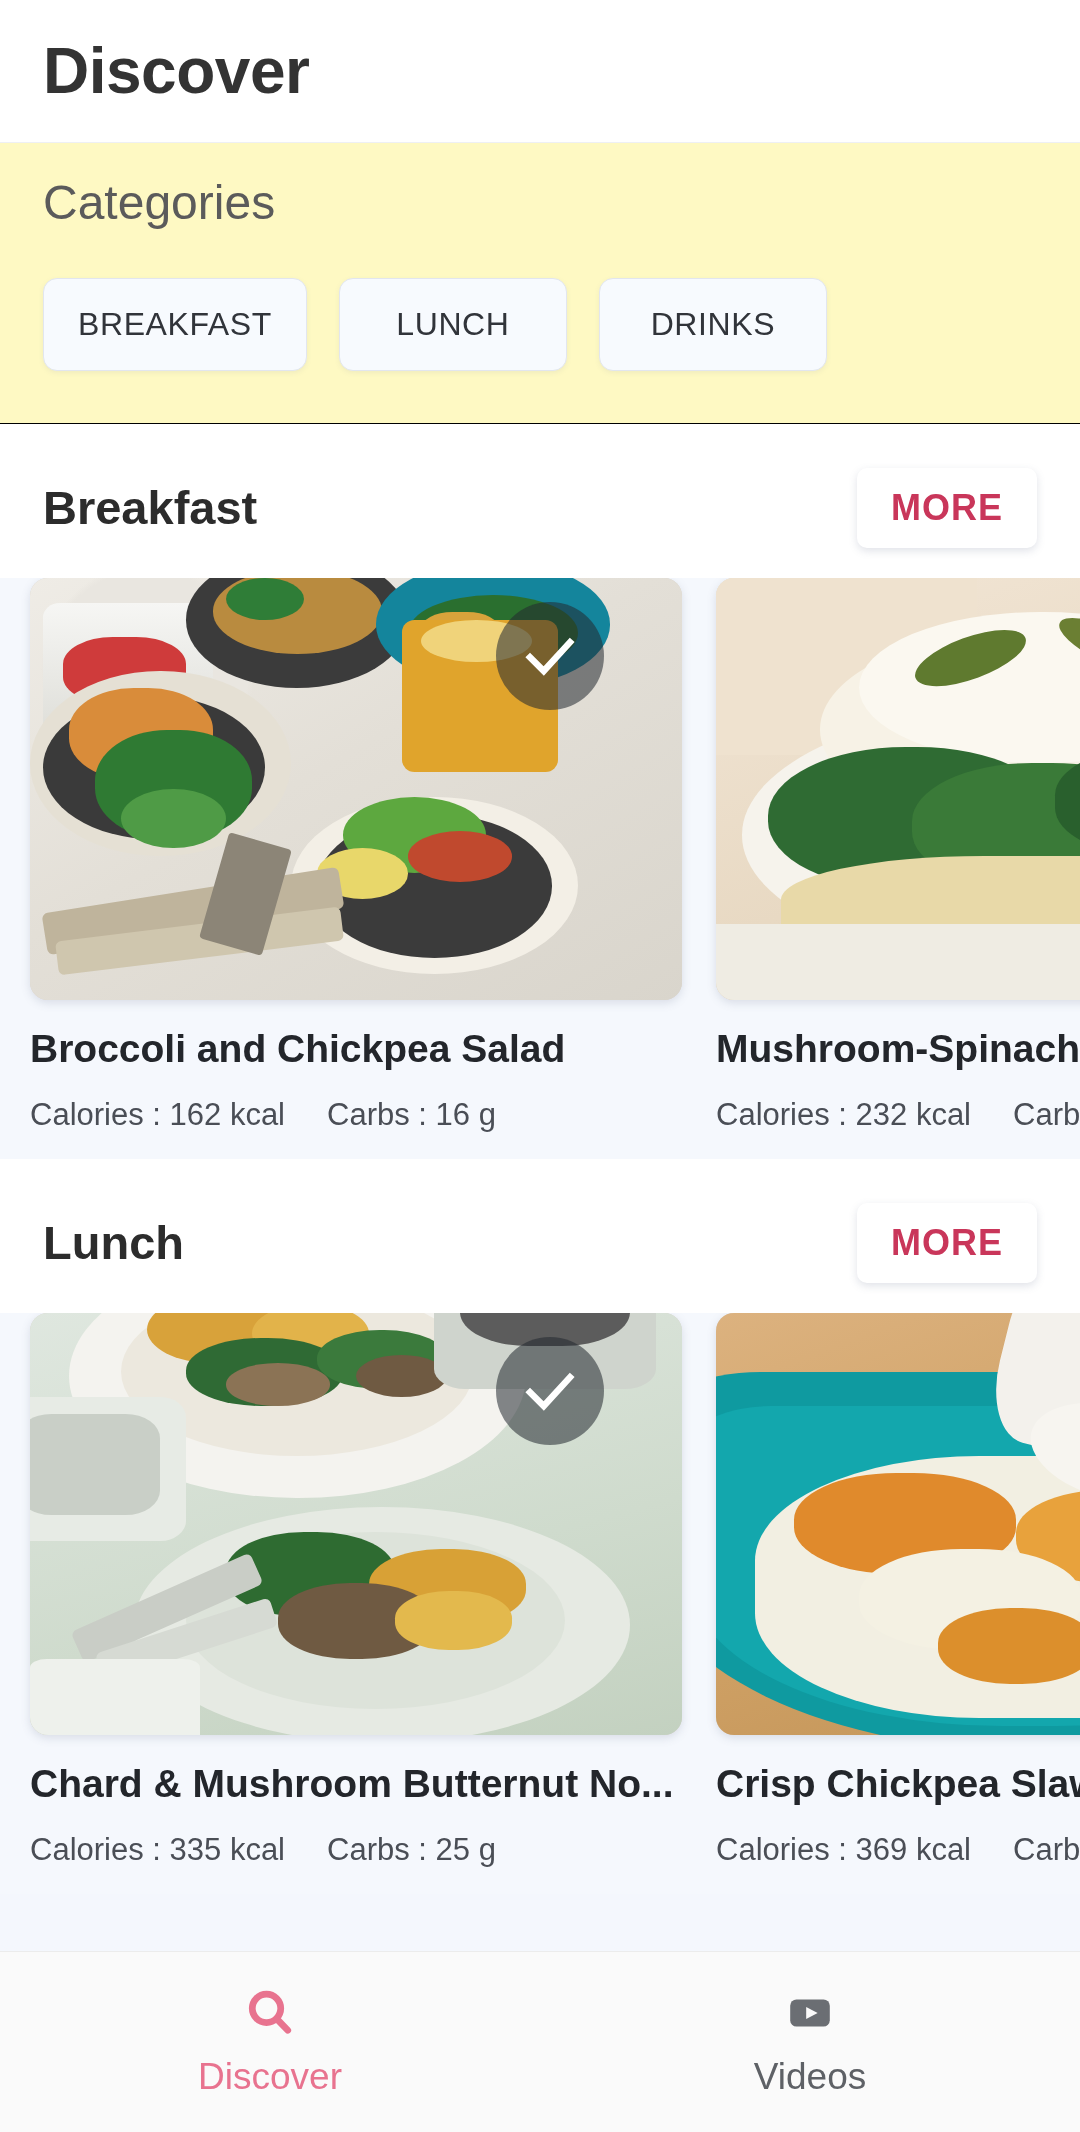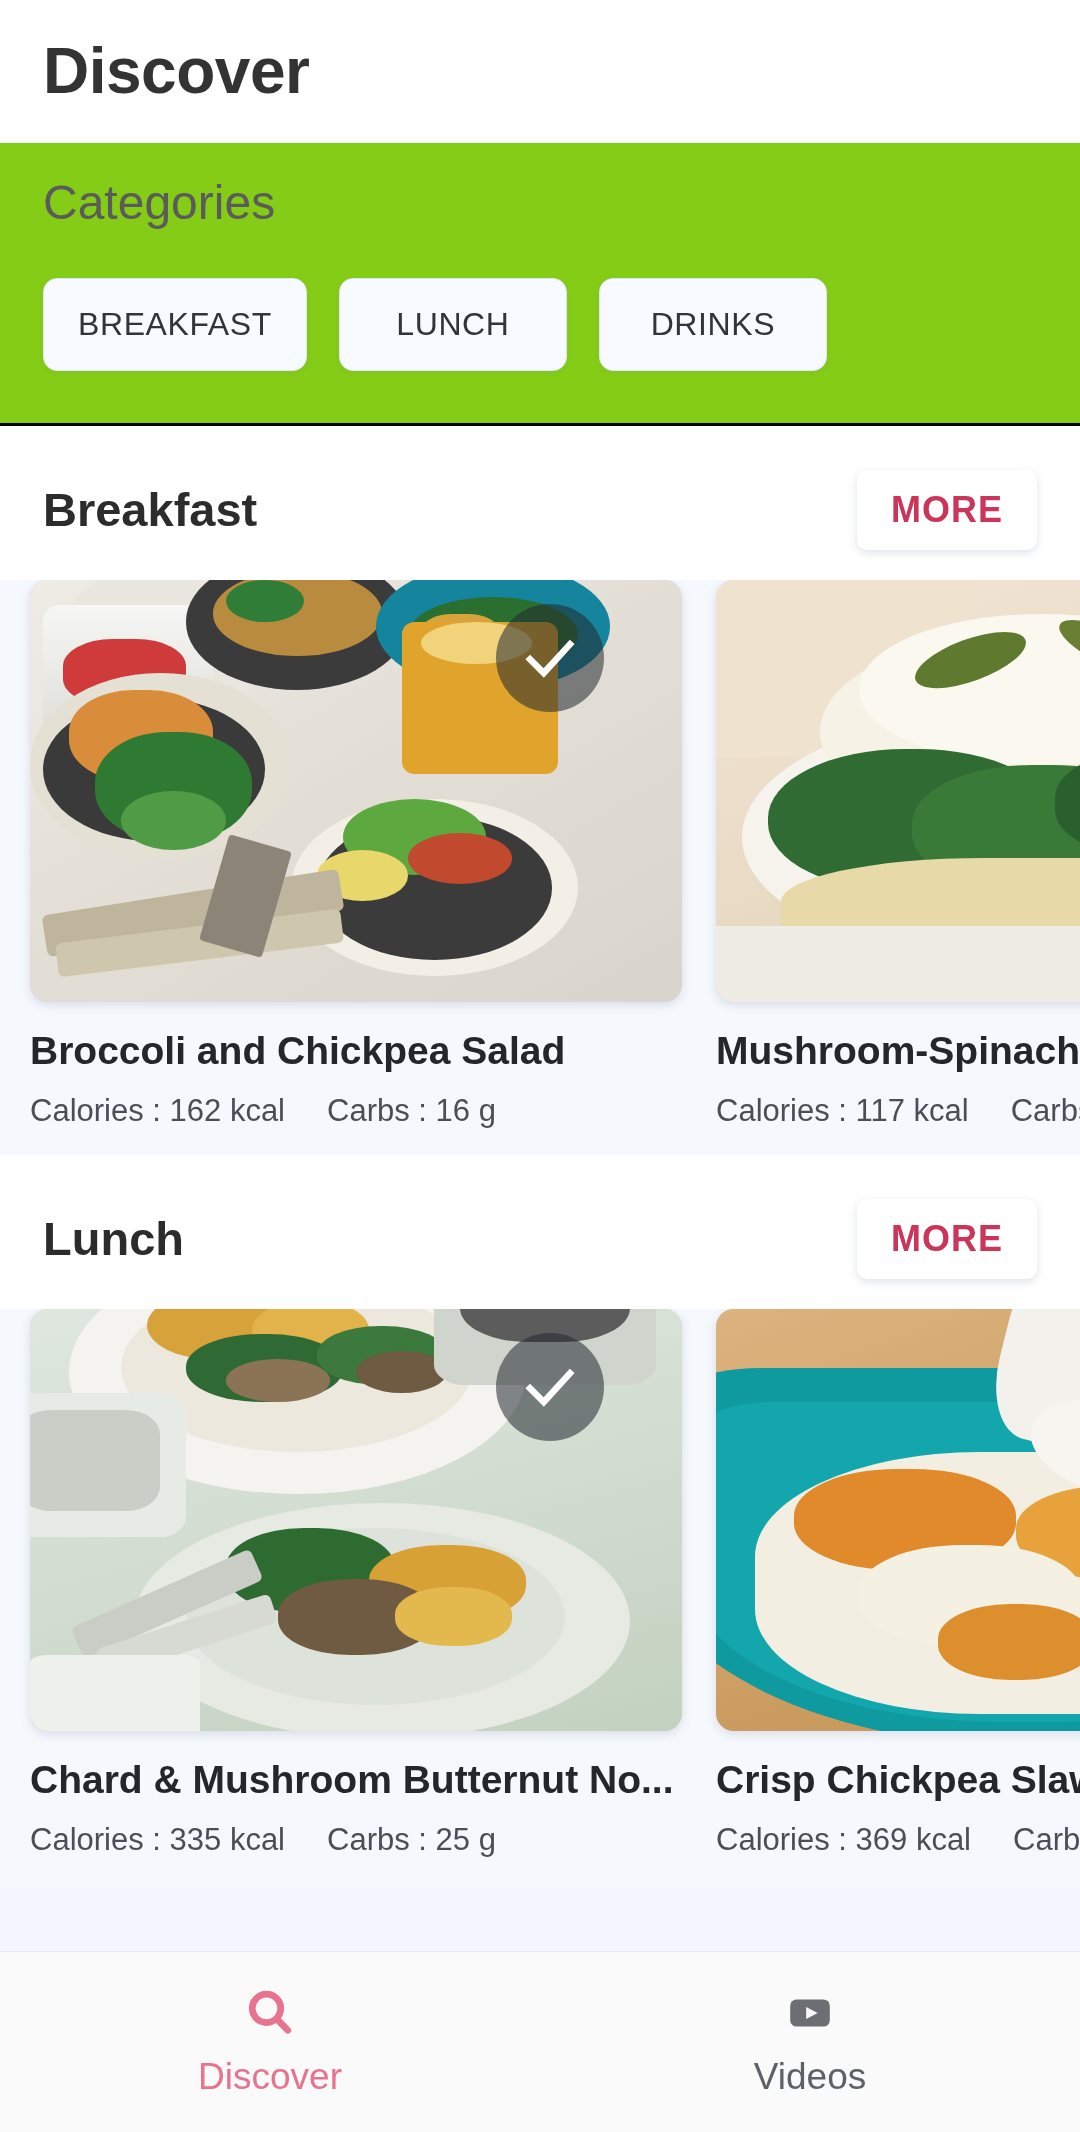--- a/index.html
+++ b/index.html
@@ -36,24 +36,24 @@
   .appbar-title {
     font-size: 64px;
     font-weight: 700;
     color: #333333;
     letter-spacing: -0.5px;
     line-height: 1;
   }
 
   
   .categories-block {
-    background: #84cc16;
+    background: #fef9c3;
     padding: 34px 0 44px 0;
     flex: 0 0 auto;
-    border-bottom: 3px solid #000000;
+    border-bottom: 1px solid #000000;
   }
   .categories-title {
     font-size: 48px;
     font-weight: 400;
     color: #5b5b5b;
     padding: 0 43px;
     line-height: 1.1;
   }
   .chip-row {
     display: flex;
@@ -158,21 +158,21 @@
     margin-top: 28px;
     font-size: 39px;
     font-weight: 700;
     color: #23262b;
     line-height: 1.1;
     overflow: hidden;
     text-overflow: ellipsis;
     white-space: nowrap;
   }
   .rcard-meta {
-    margin-top: 20px;
+    margin-top: 26px;
     display: flex;
     gap: 42px;
     font-size: 31px;
     color: #4a4e56;
     white-space: nowrap;
   }
 
   
   .bottom-nav {
     position: absolute;
@@ -299,21 +299,21 @@
             <i style="left:52%;top:12%;width:16%;height:8%;background:#6b7f33;border-radius:50%;transform:rotate(25deg);"></i>
             <i style="left:8%;top:40%;width:44%;height:34%;background:#2f6b33;border-radius:48%;"></i>
             <i style="left:30%;top:44%;width:40%;height:30%;background:#3a7a38;border-radius:46%;"></i>
             <i style="left:52%;top:40%;width:34%;height:26%;background:#29602d;border-radius:44%;"></i>
             <i style="left:10%;top:66%;width:78%;height:26%;background:#e8d9a8;border-radius:40% 40% 18% 18%;"></i>
             <i style="left:0%;top:82%;width:100%;height:22%;background:#efece3;border-radius:0;"></i>
           </div>
         </div>
         <div class="rcard-name">Mushroom-Spinach Omelet</div>
         <div class="rcard-meta">
-          <span>Calories : 117 kcal</span>
+          <span>Calories : 232 kcal</span>
           <span>Carbs : 12 g</span>
         </div>
       </div>
 
     </div>
   </div>
 
   <div class="section alt">
     <div class="section-head">
       <div class="section-title">Lunch</div>

